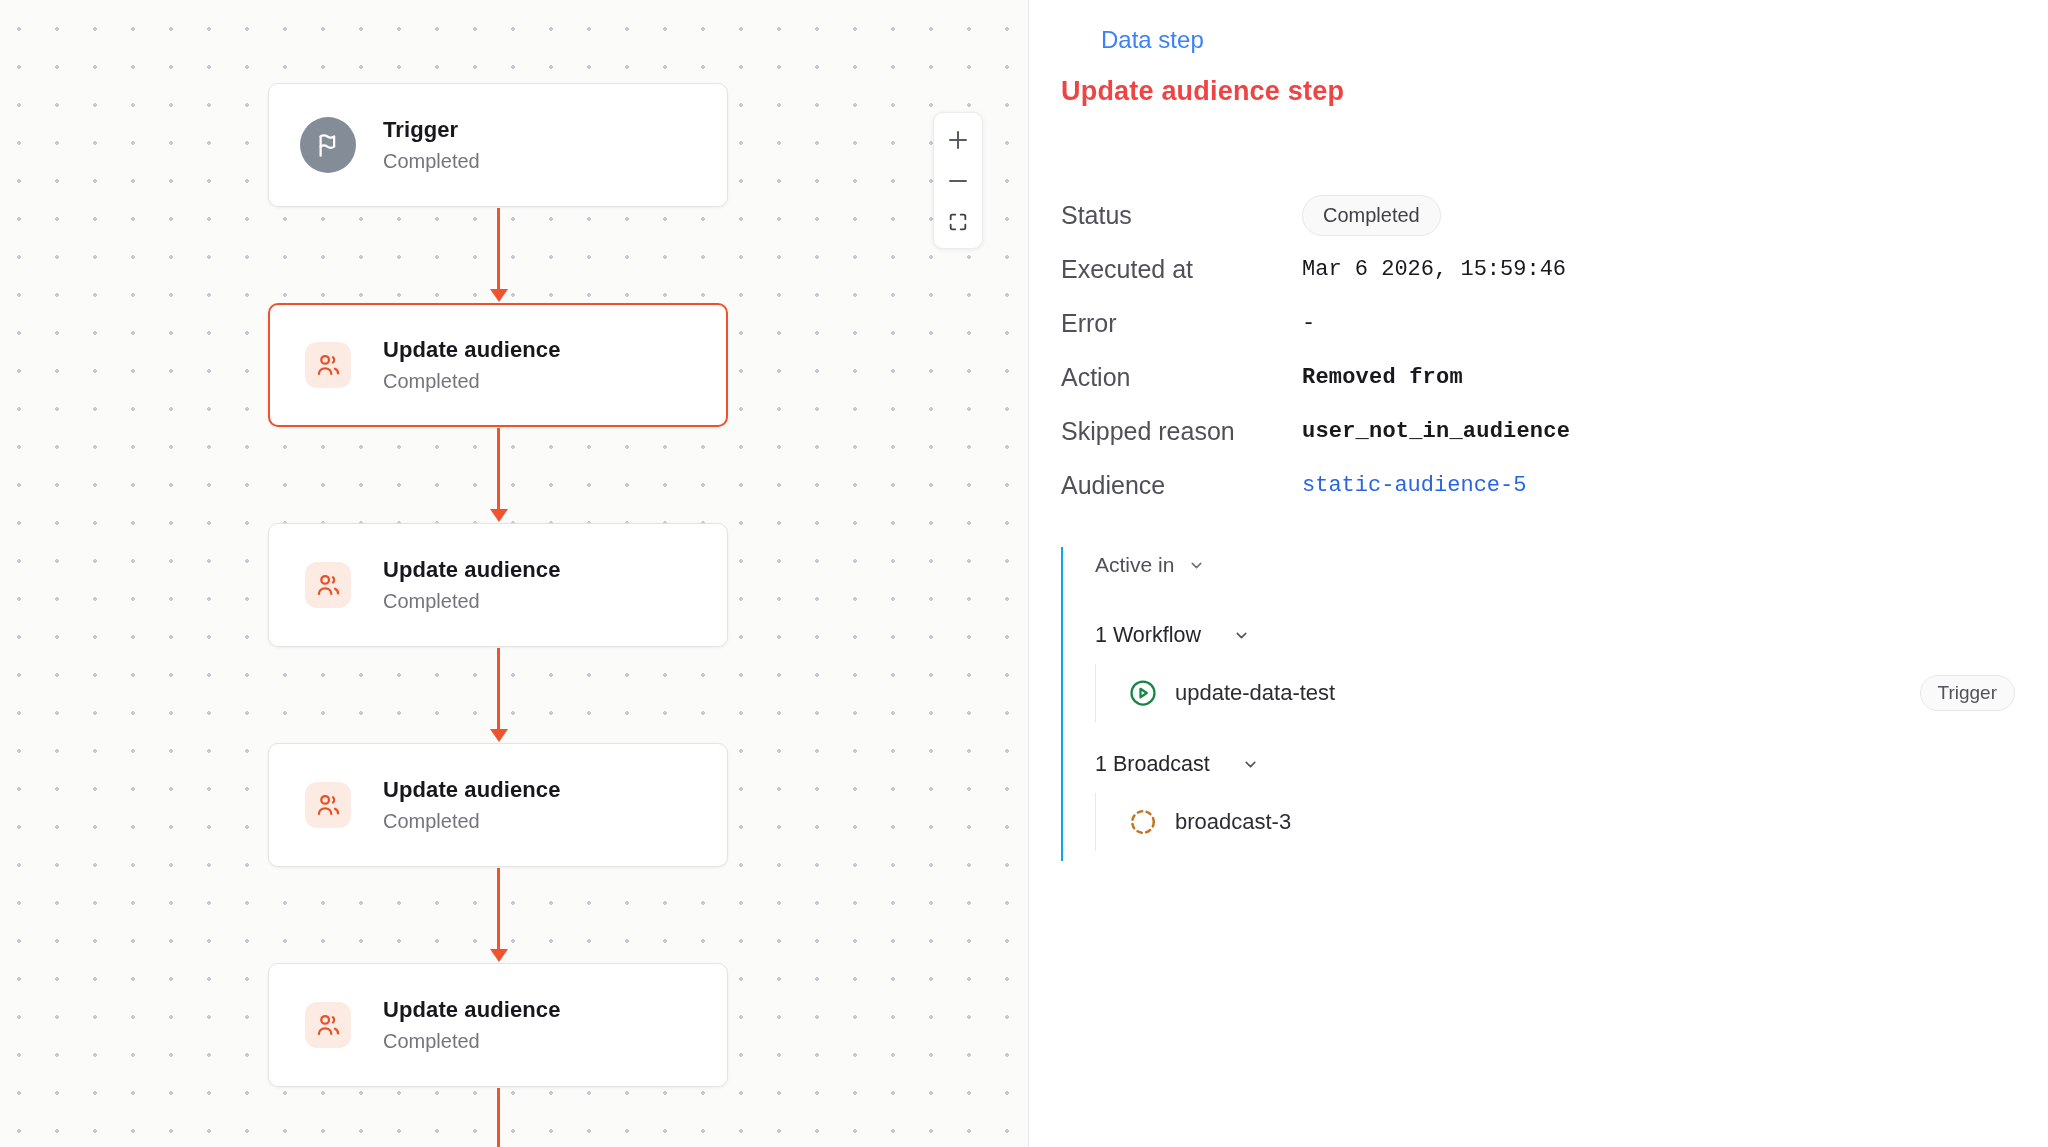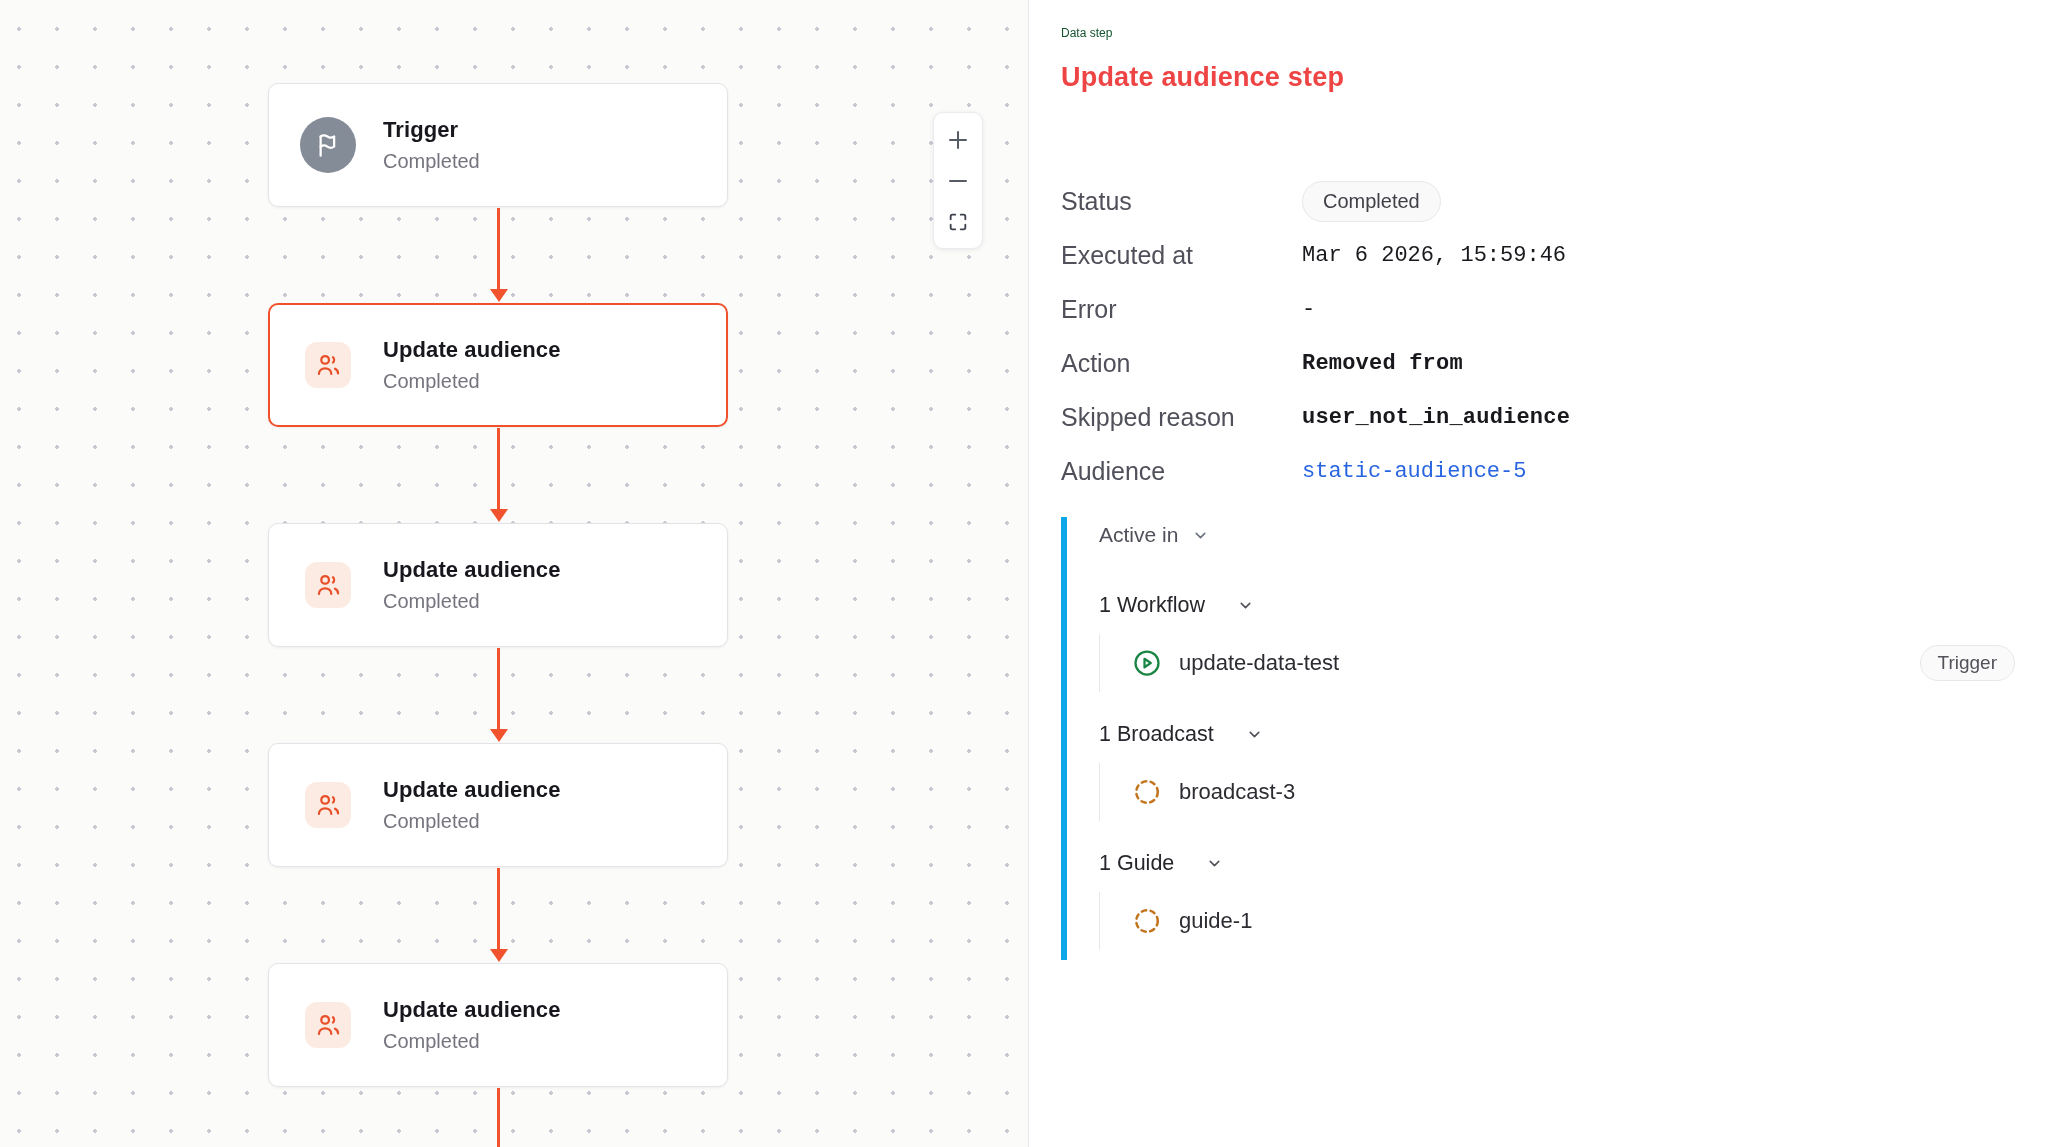--- a/index.html
+++ b/index.html
@@ -42,35 +42,35 @@
     padding:6px 0;
   }
   .zoom-btn{ width:100%; height:42px; display:flex; align-items:center; justify-content:center;
     background:none; border:none; cursor:pointer; }
 
   
   .panel{
     position:absolute; left:1030px; top:0; width:1018px; height:1147px;
     background:#fff; padding:0 33px 0 31px;
   }
-  .kicker{ margin-top:26px; font-size:12px; color:#14532d; }
+  .kicker{ margin-top:26px; font-size:24px; color:#3b82f6;margin-left:40px; }
   .page-title{ margin-top:22px; font-size:27px; font-weight:700; color:#ef4444; letter-spacing:.2px; }
 
   .details{ margin-top:86px; }
   .detail-row{ display:flex; align-items:center; min-height:44px; margin-bottom:10px; }
   .detail-label{ width:241px; flex:none; font-size:25px; color:#50505a; }
   .detail-value{ font-size:22px; color:#18181d;font-family:Liberation Mono, monospace; }
   .detail-value.strong{ font-weight:700; letter-spacing:.2px; }
   .detail-value.link{ color:#2965e0; cursor:pointer; }
   .badge{
     display:inline-block; padding:8px 20px; border-radius:999px;
     background:#f9f9fa; border:1px solid #e8e8ec; font-size:20px; color:#3f3f46;
   }
 
-  .active-in{ margin-top:24px; padding:6px 0 10px 32px; border-left:6px solid #0ea5e9; }
+  .active-in{ margin-top:40px; padding:6px 0 10px 32px; border-left:2px solid #0ea5e9; }
   .section-head{ display:flex; align-items:center; gap:14px; cursor:pointer; }
   .section-head .lbl{ font-size:21px; color:#50505a; }
   .group{ }
   .group-head{ display:flex; align-items:center; gap:32px; margin-top:46px; cursor:pointer; }
   .group-head .lbl{ font-size:21.5px; color:#26262c; font-weight:500; }
   .group-head.later{ margin-top:30px; }
   .item-row{
     margin-top:16px; height:58px; display:flex; align-items:center; gap:17px;
     border-left:1px solid #e5e7eb; padding-left:32px;
   }
@@ -261,29 +261,15 @@
           </svg>
       </div>
       <div class="item-row">
         <svg width="30" height="30" viewBox="0 0 24 24" fill="none" stroke="#c2751f" stroke-width="2" stroke-linecap="round">
           <circle cx="12" cy="12" r="8.6" stroke-dasharray="3.6 3.6"></circle>
         </svg>
         <span class="item-name">broadcast-3</span>
       </div>
     </div>
 
-    <div class="group">
-      <div class="group-head later">
-        <span class="lbl">1 Guide</span>
-        <svg width="17" height="17" viewBox="0 0 24 24" fill="none" stroke="#52525b" stroke-width="2.2" stroke-linecap="round" stroke-linejoin="round">
-            <path d="M6 9l6 6 6-6"></path>
-          </svg>
-      </div>
-      <div class="item-row">
-        <svg width="30" height="30" viewBox="0 0 24 24" fill="none" stroke="#c2751f" stroke-width="2" stroke-linecap="round">
-          <circle cx="12" cy="12" r="8.6" stroke-dasharray="3.6 3.6"></circle>
-        </svg>
-        <span class="item-name">guide-1</span>
-      </div>
-    </div>
 
   </div>
 </div>
 
 </body></html>

